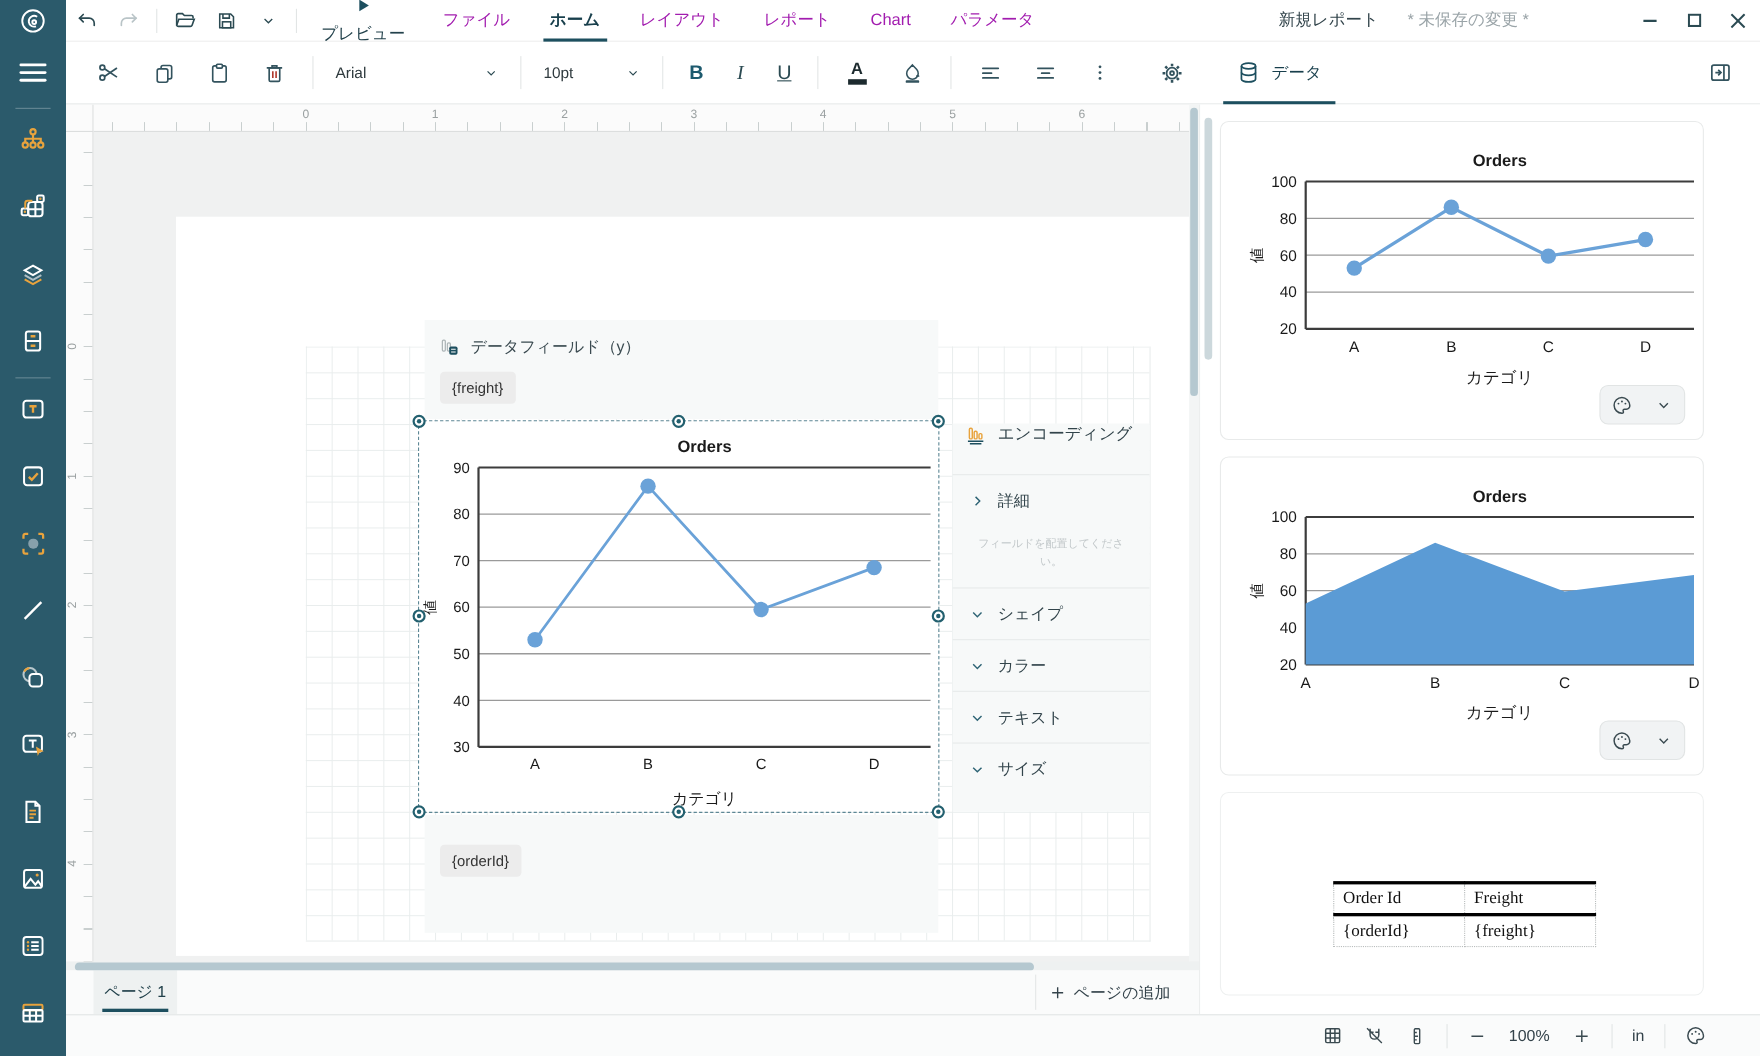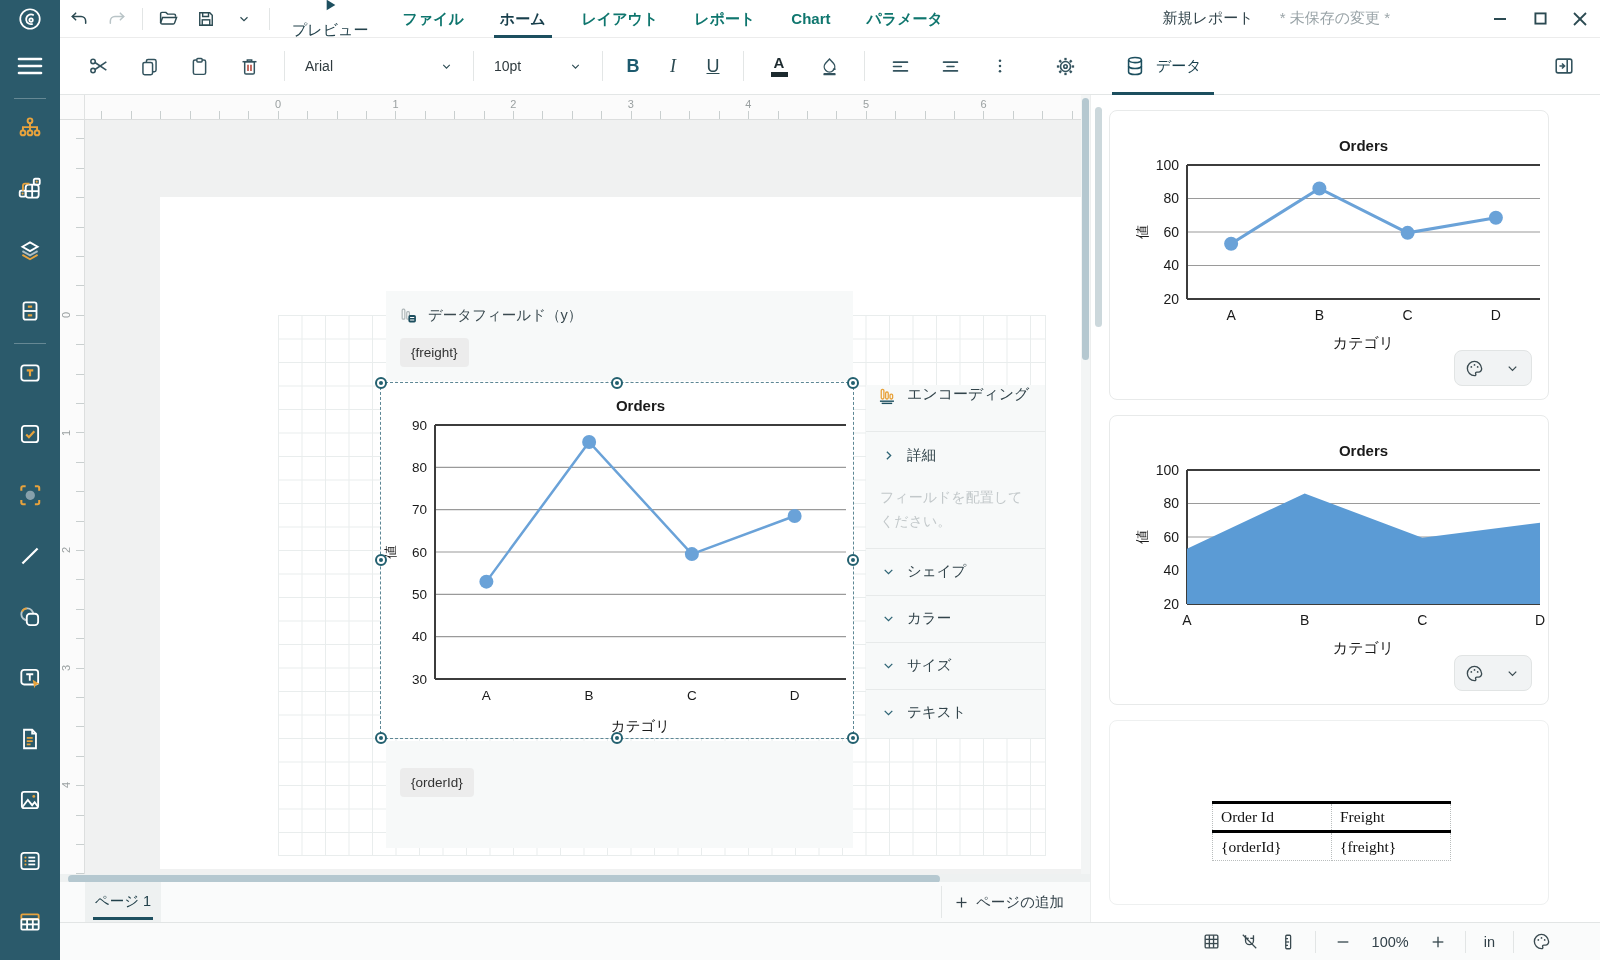--- a/index.html
+++ b/index.html
@@ -13,21 +13,21 @@
   .sbtn { height:61px; width:60px; display:flex; align-items:center; justify-content:center; cursor:pointer; }
   .sbtn.menu { height:60px; }
   .sdivider { height:1px; background:rgba(255,255,255,.28); margin:0 14px; }
 
   
   #topbar { position:absolute; left:60px; top:0; width:1540px; height:38px; background:#fff;
             border-bottom:1px solid #ececec; display:flex; align-items:center; font-size:15px; }
   .tb-ic { width:38px; height:38px; display:flex; align-items:center; justify-content:center; cursor:pointer; }
   .vdiv { width:1px; height:22px; background:#e2e5e5; margin:0 6px; }
   .preview-btn { display:flex; align-items:center; gap:8px; padding:0 16px; cursor:pointer; color:#23424c;flex-direction:column; }
-  .menu-tab { padding:0 18px; height:38px; line-height:38px; cursor:pointer; color:#0f766e; position:relative; white-space:nowrap;font-weight:bold; }
+  .menu-tab { padding:0 18px; height:38px; line-height:38px; cursor:pointer; color:#a21caf; position:relative; white-space:nowrap; }
   .menu-tab.active { color:#183f4c; font-weight:bold; }
   .menu-tab.active::after { content:""; position:absolute; left:12px; right:12px; bottom:0; height:3px; background:#1d4f5f; }
   .tb-right { margin-left:auto; display:flex; align-items:center; }
   .report-name { color:#32444b; margin-right:26px; white-space:nowrap; }
   .unsaved { color:#9aa4a8; margin-right:90px; white-space:nowrap; }
   .win-btn { width:40px; height:38px; display:flex; align-items:center; justify-content:center; cursor:pointer; }
 
   
   #toolbar { position:absolute; left:60px; top:38px; width:1540px; height:57px; background:#fff;
              border-bottom:1px solid #e3e6e6; display:flex; align-items:center; padding-left:14px; }
@@ -56,21 +56,21 @@
       background-image:linear-gradient(to right,#e9eded 1px,transparent 1px),linear-gradient(to bottom,#e9eded 1px,transparent 1px);
       background-size:23.5px 23.5px; border-right:1px solid #e9eded; border-bottom:1px solid #e9eded; }
 
   .fpanel { position:absolute; left:326px; width:467px; background:#f7f9f9; z-index:8; padding:14px 14px 10px 12px; }
   .fpanel .hd { display:flex; align-items:center; gap:10px; font-size:14.5px; color:#3a4a50; }
   .chip { display:inline-block; margin-top:13px; margin-left:2px; background:#ececec; border-radius:4px; padding:7px 11px; font-size:13.5px; color:#333; cursor:grab; }
 
   .enc-panel { position:absolute; left:806px; top:290px; width:179px; height:353px; background:#f7f9f9; z-index:8; font-size:14.5px; color:#32444b; }
   .enc-row { display:flex; align-items:center; gap:12px; padding:0 0 0 16px; height:47px; border-top:1px solid #e7eaea; cursor:pointer; }
   .enc-title { display:flex; align-items:flex-start; gap:10px; padding-left:10px; height:46px; font-size:15px; }
-  .enc-ph { color:#c2c8ca; text-align:left; padding:8px 14px 14px 14px; line-height:1.7; font-size:14px; }
+  .enc-ph { color:#c2c8ca; text-align:center; padding:8px 14px 14px 14px; line-height:1.7; font-size:10px; }
 
   .chart-box { position:absolute; left:321px; top:288px; width:472px; height:355px; background:#fff;
                outline:1px dashed #5d8striped; outline:1px dashed #5d8795; z-index:9; }
   .handle { position:absolute; width:12px; height:12px; border-radius:50%; background:#fff; border:2px solid #23606f; z-index:12; cursor:pointer; }
   .handle::after { content:""; position:absolute; left:2px; top:2px; width:4px; height:4px; border-radius:50%; background:#23606f; }
 
   .hscroll { position:absolute; left:0; top:779px; width:1030px; height:10px; background:#eef1f1; z-index:10; }
   .hscroll .thumb { position:absolute; left:8px; top:1px; width:872px; height:8px; border-radius:4px; background:#b5c8d0; cursor:pointer; }
   .vscroll { position:absolute; right:0; top:0; width:9px; height:779px; background:#f3f5f5; z-index:10; }
   .vscroll .thumb { position:absolute; left:1px; top:3px; width:7px; height:262px; border-radius:4px; background:#b5c8d0; cursor:pointer; }
@@ -564,27 +564,27 @@
       <div class="enc-row">
         <svg width="13" height="13" viewBox="0 0 24 24" fill="none" stroke="#2e6475" stroke-width="2.4">
             <polyline points="5,9 12,16 19,9"></polyline>
           </svg>
         <span>カラー</span>
       </div>
       <div class="enc-row">
         <svg width="13" height="13" viewBox="0 0 24 24" fill="none" stroke="#2e6475" stroke-width="2.4">
             <polyline points="5,9 12,16 19,9"></polyline>
           </svg>
-        <span>サイズ</span>
+        <span>テキスト</span>
       </div>
       <div class="enc-row">
         <svg width="13" height="13" viewBox="0 0 24 24" fill="none" stroke="#2e6475" stroke-width="2.4">
             <polyline points="5,9 12,16 19,9"></polyline>
           </svg>
-        <span>テキスト</span>
+        <span>サイズ</span>
       </div>
     </div>
 
     <div class="fpanel" style="top:646px; height:107px;">
       <span class="chip">{orderId}</span>
     </div>
 
     <div class="hscroll">
         <div class="thumb"></div>
       </div>

